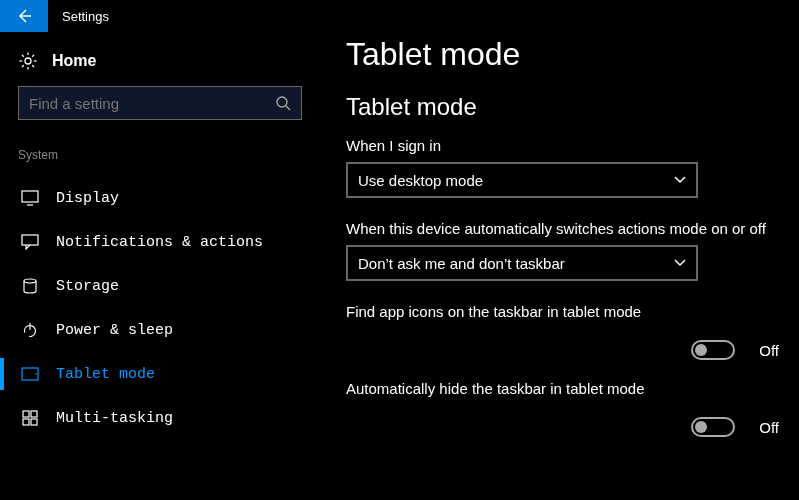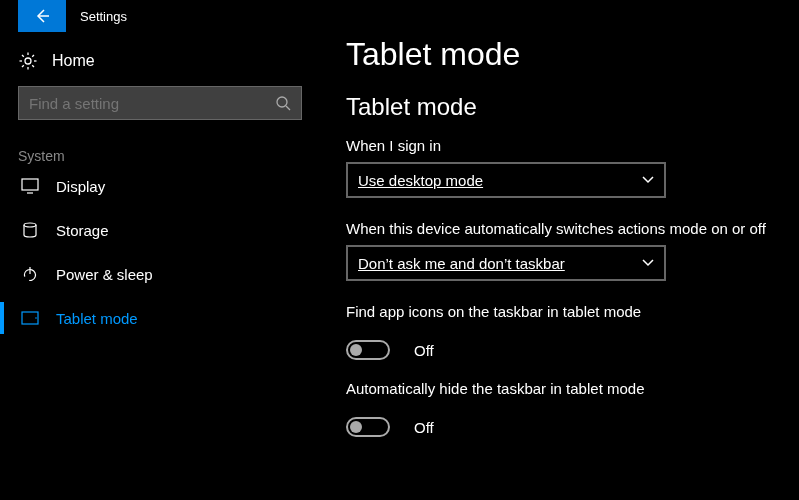--- a/index.html
+++ b/index.html
@@ -9,21 +9,20 @@
     color: #fff;
     font-family: "Segoe UI", Arial, sans-serif;
     font-size: 14px;
     overflow: hidden;
     position: relative;
   }
   .titlebar {
     height: 32px;
     display: flex;
     align-items: center;
-    padding-left: 18px;
   }
   .back-btn {
     width: 48px; height: 32px;
     background: #0078d7;
     display: flex; align-items: center; justify-content: center;
     cursor: pointer;
   }
   .app-title {
     padding-left: 14px;
     font-size: 13px;
@@ -35,51 +34,53 @@
   }
   .sidebar {
     width: 320px;
     padding: 14px 18px 0 18px;
   }
   .home-row {
     display: flex; align-items: flex-end;
     gap: 14px;
     padding: 6px 0 16px 0;
     font-size: 16px;
+    font-weight: bold;
   }
   .home-row .icon { width: 20px; display:flex; justify-content:center; }
   .search-box {
     border: 1px solid #666;
-    background: #404040;
+    background: #0f172a;
     height: 34px;
     display: flex; align-items: center;
     padding: 16px 10px;
   }
   .search-box input {
     flex: 1;
     background: transparent;
     border: none;
     color: #aaa;
     font-size: 15px;
     outline: none;
   }
   .group-label {
     color: #888;
-    font-size: 14px;
+    font-size: 12px;
     margin-top: 28px;
-    margin-bottom: 0;
+    margin-bottom: 14px;
   }
   .nav-item {
     display: flex; align-items: center;
     gap: 16px;
     height: 44px;
     font-size: 15px;
     cursor: pointer;
     padding-left: 2px;
     position: relative;
+    font-family: Liberation Mono, monospace;
   }
   .nav-item .icon { width: 20px; display:flex; justify-content:center; align-items:center; }
   .nav-item.selected { color: #0099ff; }
   .nav-item.selected::before {
     content:"";
     position:absolute;
     left:-18px; top:6px; bottom:6px;
     width:4px; background:#0099ff;
   }
   .main {
@@ -95,36 +96,36 @@
     font-size: 24px;
     font-weight: 400;
     margin-bottom: 16px;
   }
   .field-label {
     font-size: 15px;
     margin-bottom: 8px;
     margin-top: 6px;
   }
   .dropdown {
-    width: 320px;
+    width: 352px;
     height: 36px;
     border: 2px solid #666;
     background: #000;
     display: flex; align-items: center; justify-content: space-between;
     padding: 0 10px;
     margin-bottom: 22px;
     font-size: 15px;
     cursor: pointer;
-    text-decoration: underline;
   }
   .toggle-row {
     display: flex; align-items: center;
     gap: 24px;
     margin-bottom: 20px;
     margin-top: 20px;
+    justify-content: flex-end;
   }
   .toggle {
     width: 44px; height: 20px;
     border: 2px solid #aaa;
     border-radius: 10px;
     position: relative;
     cursor: pointer;
   }
   .toggle::after {
     content:"";
@@ -186,20 +187,29 @@
     <div class="nav-item">
       <span class="icon">
         <svg width="18" height="16" viewBox="0 0 18 16">
             <rect x="1" y="1" width="16" height="11" stroke="#fff" stroke-width="1.2" fill="none"></rect>
             <line x1="6" y1="15" x2="12" y2="15" stroke="#fff" stroke-width="1.2"></line>
           </svg>
       </span>
       <span>Display</span>
     </div>
 
+    <div class="nav-item">
+      <span class="icon">
+        <svg width="18" height="16" viewBox="0 0 18 16">
+            <rect x="1" y="1" width="16" height="10" stroke="#fff" stroke-width="1.2" fill="none"></rect>
+            <path d="M5 11 L5 15 L9 11" stroke="#fff" stroke-width="1.2" fill="none"></path>
+          </svg>
+      </span>
+      <span>Notifications &amp; actions</span>
+    </div>
 
     <div class="nav-item">
       <span class="icon">
         <svg width="16" height="16" viewBox="0 0 16 16">
             <ellipse cx="8" cy="3" rx="6" ry="2" stroke="#fff" stroke-width="1.2" fill="none"></ellipse>
             <path d="M2 3 L2 13 A6 2 0 0 0 14 13 L14 3" stroke="#fff" stroke-width="1.2" fill="none"></path>
           </svg>
       </span>
       <span>Storage</span>
     </div>
@@ -217,20 +227,31 @@
     <div class="nav-item selected">
       <span class="icon">
         <svg width="18" height="14" viewBox="0 0 18 14">
             <rect x="1" y="1" width="16" height="12" stroke="#0099ff" stroke-width="1.2" fill="none"></rect>
             <circle cx="15" cy="7" r="0.8" fill="#0099ff"></circle>
           </svg>
       </span>
       <span>Tablet mode</span>
     </div>
 
+    <div class="nav-item">
+      <span class="icon">
+        <svg width="16" height="16" viewBox="0 0 16 16">
+            <rect x="1" y="1" width="6" height="6" stroke="#fff" stroke-width="1.2" fill="none"></rect>
+            <rect x="9" y="1" width="6" height="6" stroke="#fff" stroke-width="1.2" fill="none"></rect>
+            <rect x="1" y="9" width="6" height="6" stroke="#fff" stroke-width="1.2" fill="none"></rect>
+            <rect x="9" y="9" width="6" height="6" stroke="#fff" stroke-width="1.2" fill="none"></rect>
+          </svg>
+      </span>
+      <span>Multi-tasking</span>
+    </div>
   </div>
 
   <div class="main">
     <div class="page-title">Tablet mode</div>
     <div class="section-title">Tablet mode</div>
 
     <div class="field-label">When I sign in</div>
     <div class="dropdown">
       <span>Use desktop mode</span>
       <span>

